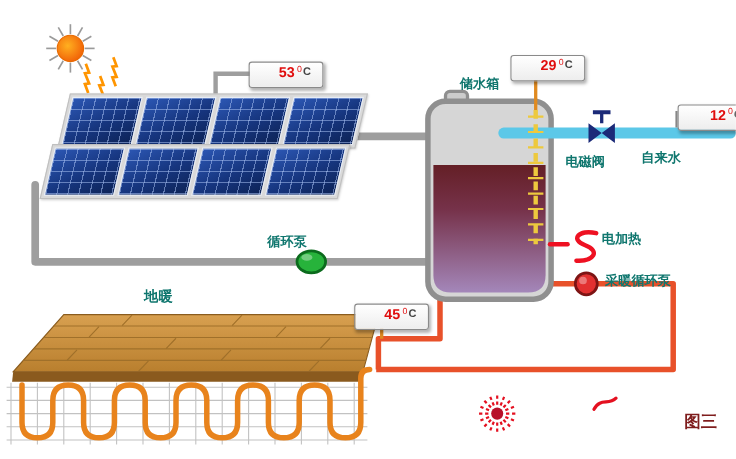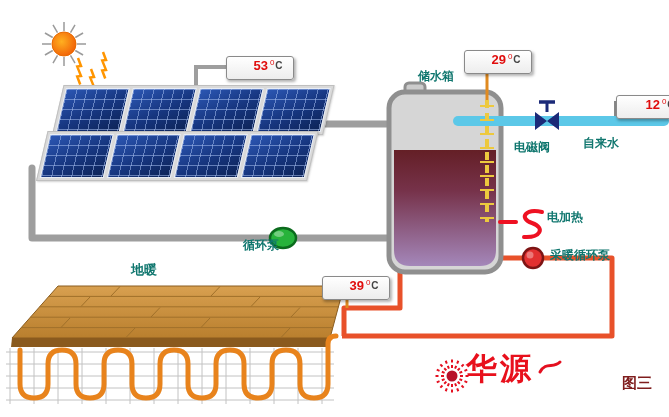--- a/index.html
+++ b/index.html
@@ -19,21 +19,21 @@
       repeating-linear-gradient(to bottom, rgba(165,190,240,.55) 0 1px, transparent 1px 10px),
       linear-gradient(150deg,#2c57b4 0%,#16357e 55%,#0d2356 100%);}
 
   
   .lbl{position:absolute;font-size:12px;font-weight:bold;color:#0f766e;white-space:nowrap;z-index:3;}
   .lbl-storage{left:418px;top:68px;}
   .lbl-valve{left:514px;top:139px;}
   .lbl-tap{left:583px;top:135px;}
   .lbl-heater{left:547px;top:209px;}
   .lbl-hpump{left:550px;top:247px;}
-  .lbl-cpump{left:243px;top:212px;margin-top:25px;}
+  .lbl-cpump{left:243px;top:212px;}
   .lbl-floor{left:131px;top:261px;font-size:13px;}
   .brand{position:absolute;left:466px;top:348px;font-size:31px;font-weight:bold;
          color:#e8101c;letter-spacing:3px;z-index:3;}
   .figcap{position:absolute;left:622px;top:374px;font-size:15px;font-weight:bold;color:#7f1d1d;z-index:3;}
 
   
   .temp{position:absolute;z-index:4;display:flex;align-items:flex-start;justify-content:center;
         width:50px;height:20px;background:linear-gradient(#ffffff,#ededed);
         border:1px solid #8a8a8a;border-radius:3px;box-shadow:1.5px 2px 3px rgba(0,0,0,.3);
         padding-top:2px;padding-left:16px;}
@@ -190,37 +190,36 @@
     <div class="panel"></div>
   </div>
 
   <div class="lbl lbl-storage">储水箱</div>
   <div class="lbl lbl-valve">电磁阀</div>
   <div class="lbl lbl-tap">自来水</div>
   <div class="lbl lbl-heater">电加热</div>
   <div class="lbl lbl-hpump">采暖循环泵</div>
   <div class="lbl lbl-cpump">循环泵</div>
   <div class="lbl lbl-floor">地暖</div>
-  <div class="brand">华源</div>
   <div class="figcap">图三</div>
 
   <div class="temp temp-collector">
     <span class="t-val">53</span>
     <span class="t-deg">0</span>
     <span class="t-unit">C</span>
   </div>
   <div class="temp temp-tank">
     <span class="t-val">29</span>
     <span class="t-deg">0</span>
     <span class="t-unit">C</span>
   </div>
   <div class="temp temp-tap">
     <span class="t-val">12</span>
     <span class="t-deg">0</span>
     <span class="t-unit">C</span>
   </div>
   <div class="temp temp-floor">
-    <span class="t-val">39</span>
+    <span class="t-val">45</span>
     <span class="t-deg">0</span>
     <span class="t-unit">C</span>
   </div>
 
 </div>
 
 </body></html>

